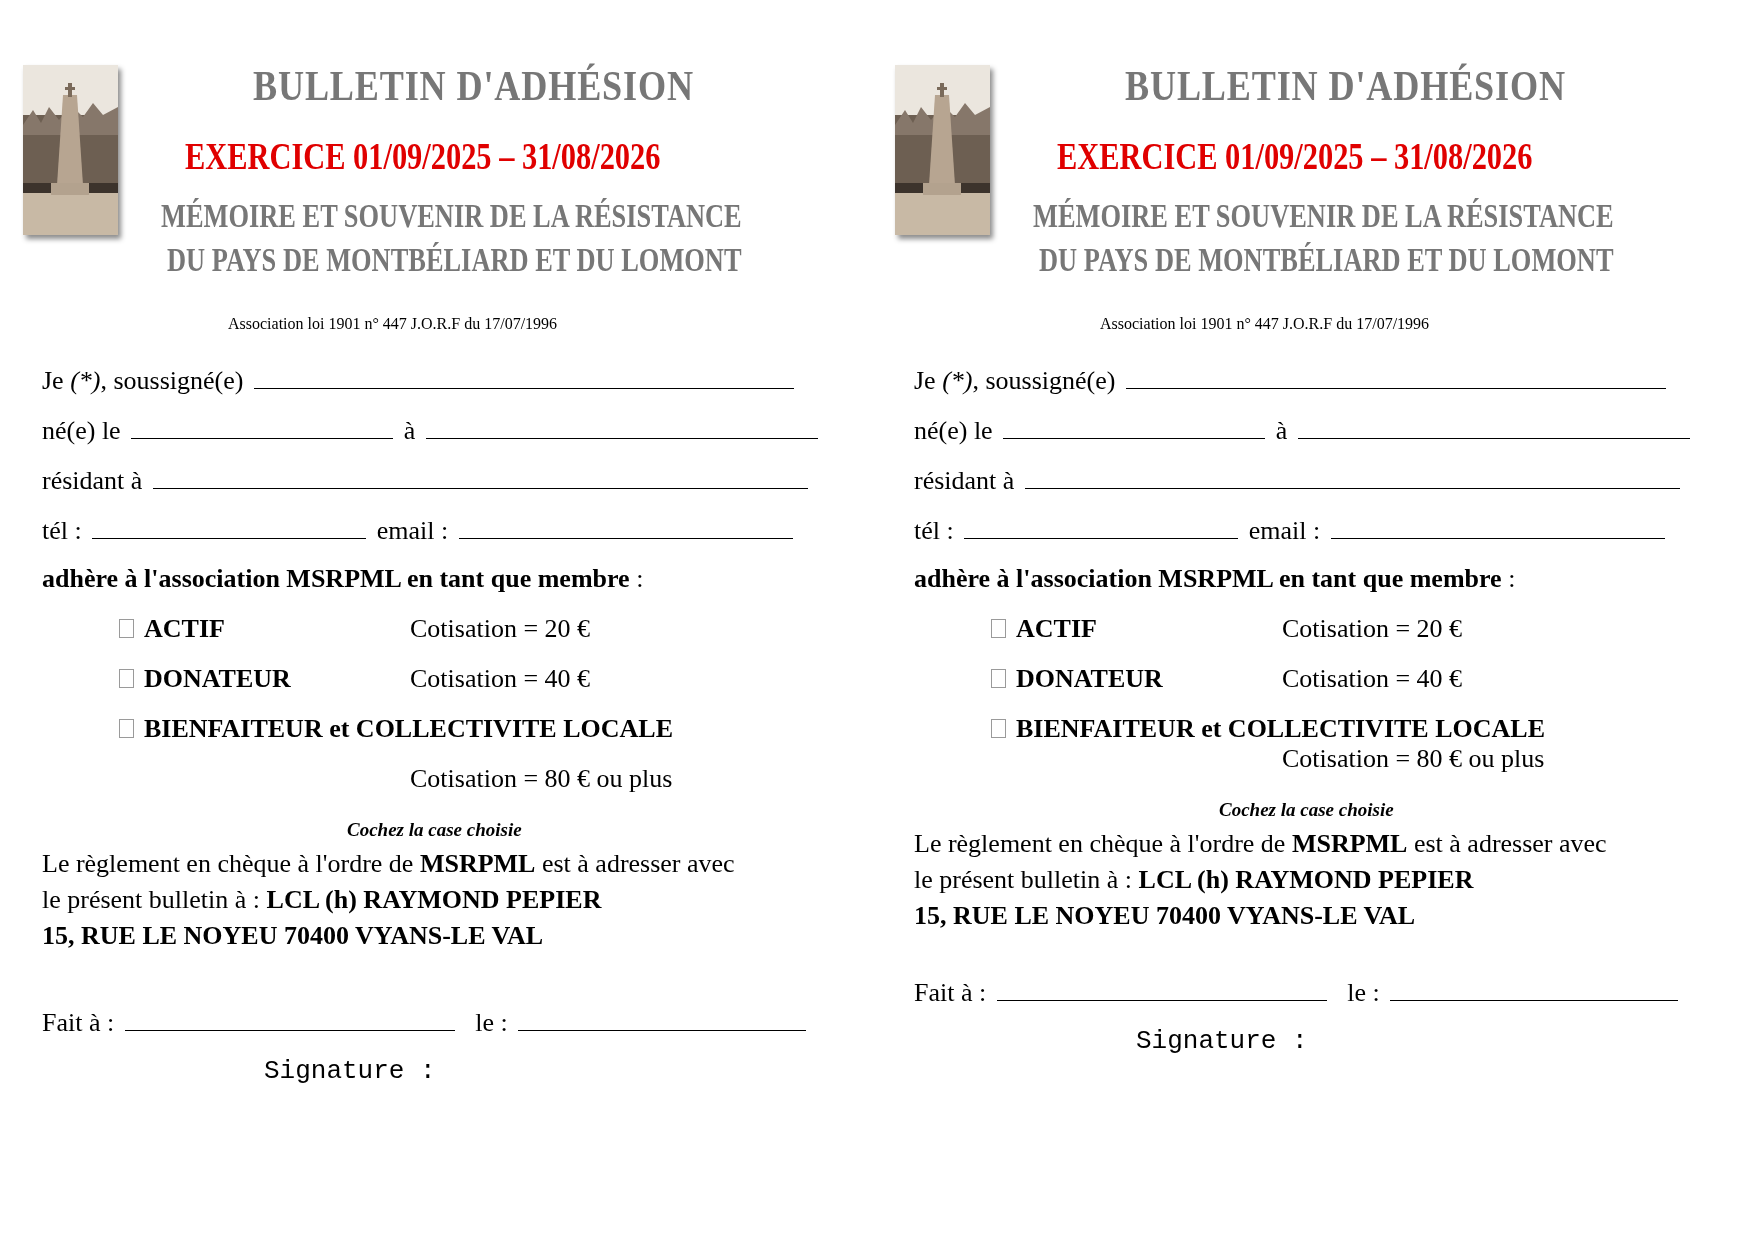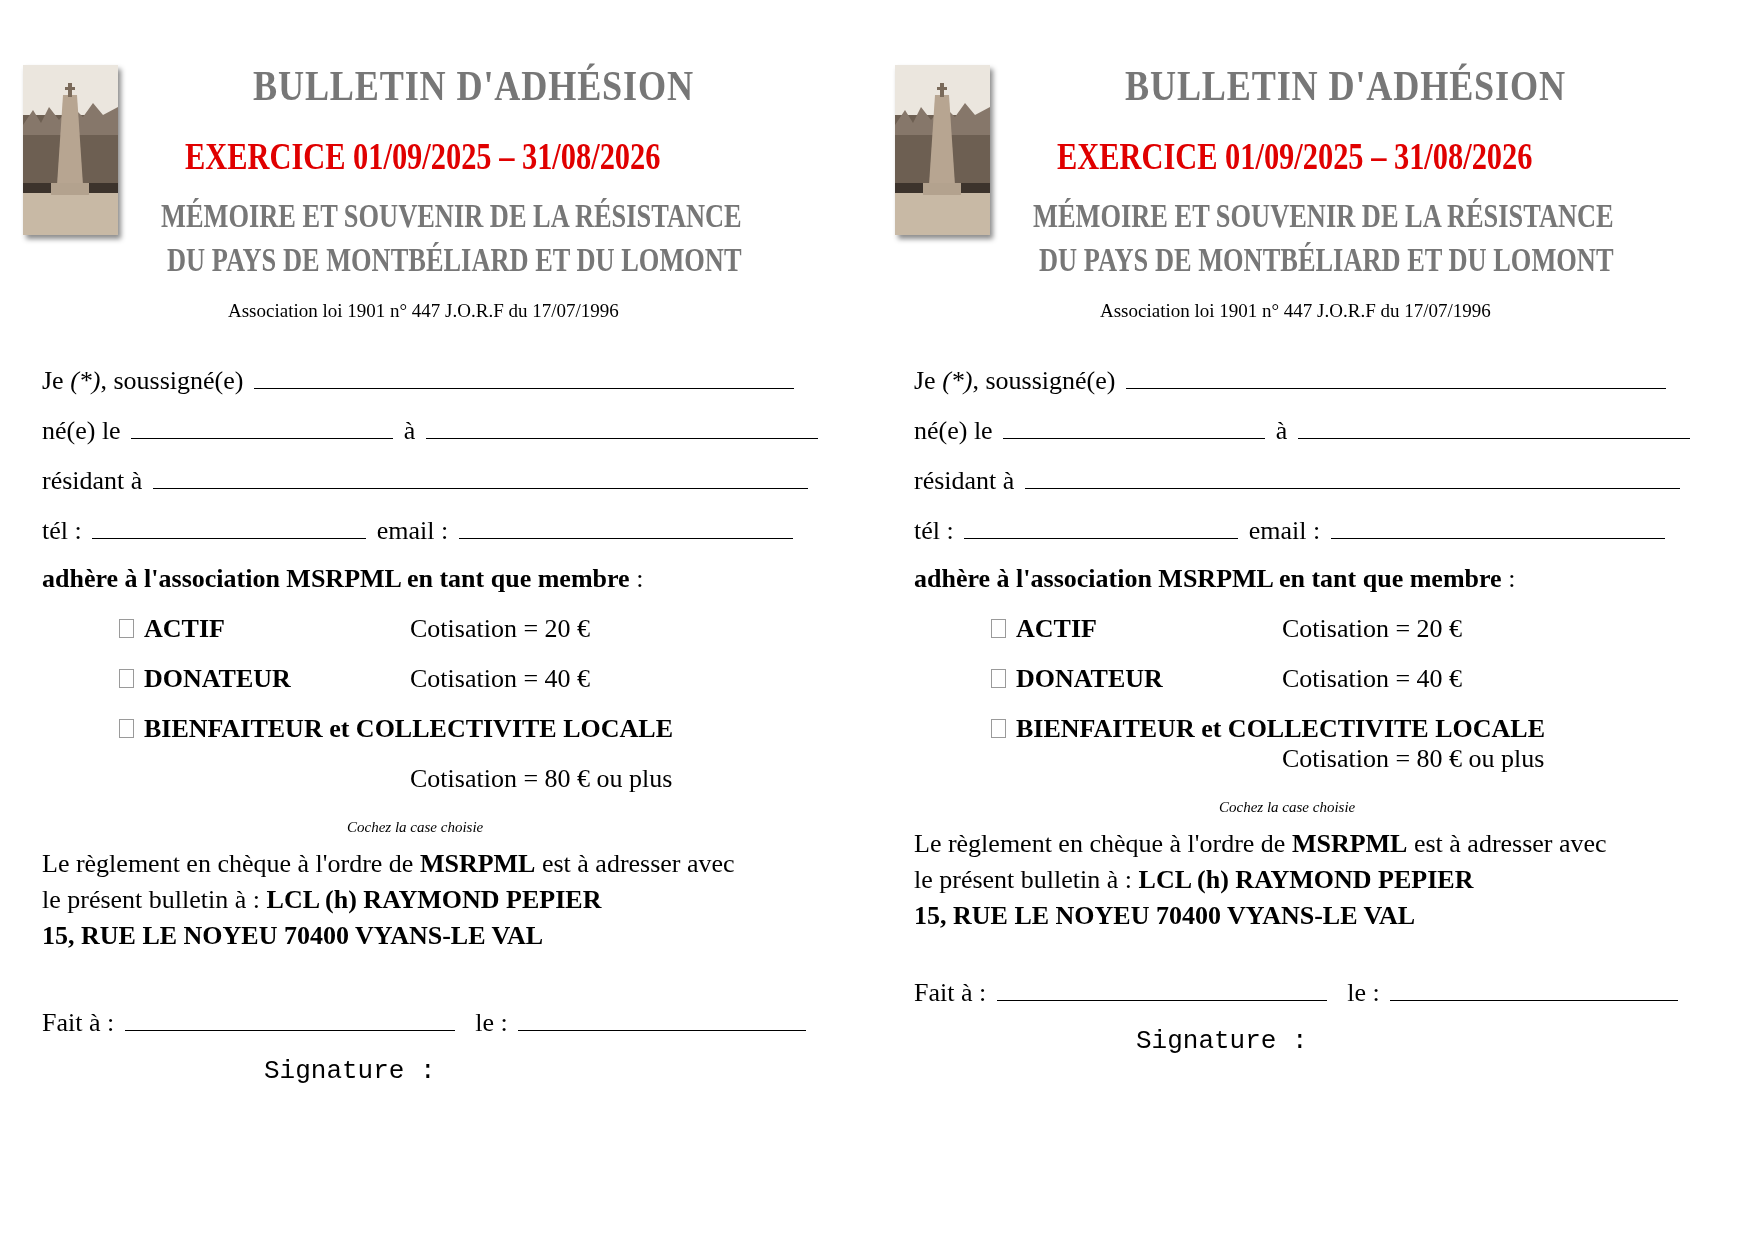--- a/index.html
+++ b/index.html
@@ -14,32 +14,32 @@
   .photo svg { display: block; width: 100%; height: 100%; }
 
   .stencil { position: absolute; white-space: nowrap; font-family: "Liberation Serif", "DejaVu Serif", serif;
              font-weight: bold; letter-spacing: 0; transform-origin: left top; }
   .title { left: 253px; top: 62px; font-size: 42px; color: #777777; transform: scaleX(0.86); letter-spacing: 1px; }
   .exercise { left: 185px; top: 134px; font-size: 38px; color: #e00000; transform: scaleX(0.8); }
   .assoc-name { font-size: 33px; color: #777777; transform: scaleX(0.8); }
   .assoc-1 { left: 161px; top: 198px; }
   .assoc-2 { left: 167px; top: 242px; }
 
-  .legal { position: absolute; left: 228px; top: 300px; font-size: 19px; white-space: nowrap; font-family: Liberation Serif, serif; }
+  .legal { position: absolute; left: 228px; top: 315px; font-size: 16px; white-space: nowrap; font-family: Liberation Serif, serif; }
 
   .line { position: absolute; left: 42px; font-size: 26px; white-space: nowrap; line-height: 1; }
   .u { display: inline-block; border-bottom: 1.5px solid #000; height: 22px; vertical-align: baseline; margin: 0 4px; }
   .b { font-weight: bold; }
   .i { font-style: italic; }
 
   .opt { position: absolute; left: 119px; font-size: 26px; white-space: nowrap; line-height: 1; }
   .checkbox { display: inline-block; width: 13px; height: 17px; border: 1px solid #9a9a9a;
               vertical-align: -1px; margin-right: 10px; background: #fff; }
   .fee { position: absolute; left: 410px; font-size: 26px; white-space: nowrap; line-height: 1; }
-  .hint { position: absolute; left: 347px; font-size: 15px; font-style: italic; white-space: nowrap; line-height: 1; }
+  .hint { position: absolute; left: 347px; font-size: 19px; font-style: italic; white-space: nowrap; line-height: 1; font-weight: bold; }
   .sig { position: absolute; left: 264px; font-size: 26px; white-space: nowrap; line-height: 1; font-family: Liberation Mono, monospace; }
 </style>
 </head>
 <body>
 
 <div class="col col-left">
   <div class="photo">
     <svg viewBox="0 0 95 170" preserveAspectRatio="none">
       <rect width="95" height="170" fill="#ebe6de"></rect>
       <rect y="50" width="95" height="80" fill="#6d5f52"></rect>

